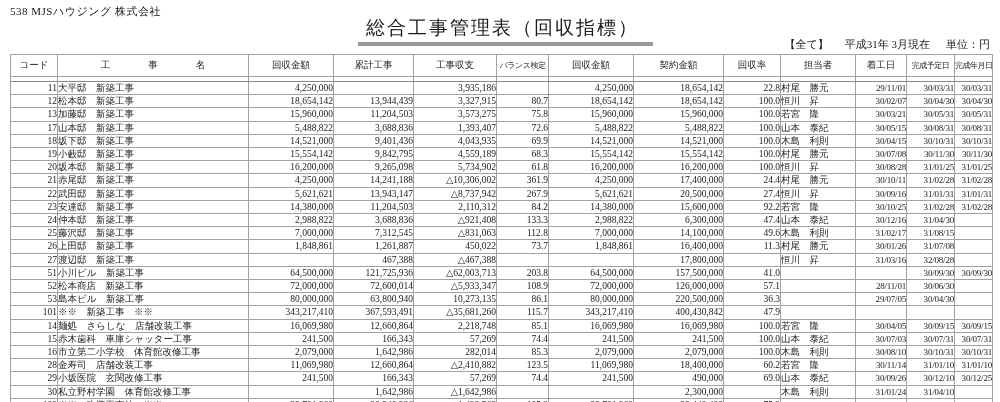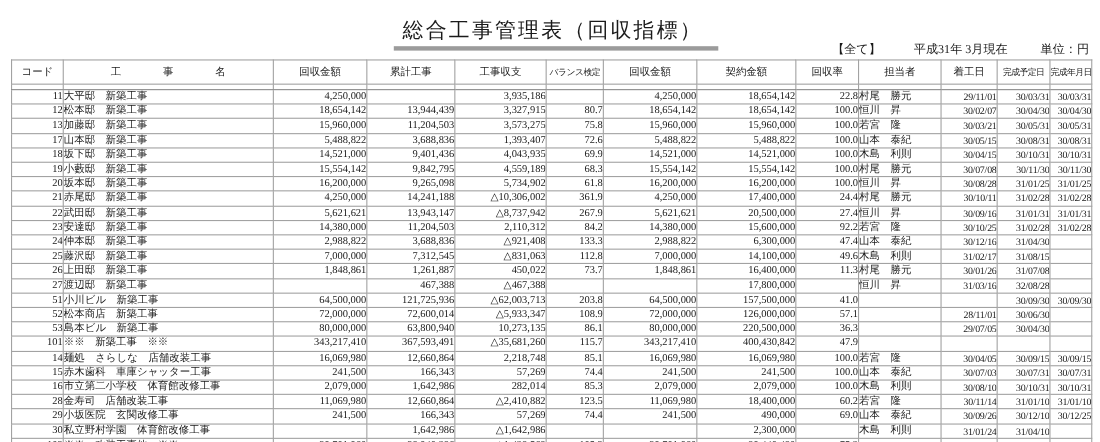--- a/index.html
+++ b/index.html
@@ -19,21 +19,21 @@
   .title{
     display:inline-block;
     font-size:19px;letter-spacing:2px;
     padding:0 14px 1px 8px;
     border-bottom:4px solid #9b9b9b;
     margin-left:11px;
   }
   .meta{
     position:absolute;top:37px;right:10px;
     font-size:11px;
-    display:flex;gap:30px;white-space:pre;
+    display:flex;gap:16px;white-space:pre;
   }
   .report-table{
     position:absolute;top:54px;left:10px;
     width:982px;
     border-collapse:collapse;
     table-layout:fixed;
   }
   .report-table{border:1px solid #4a4a4a;}
   .report-table th,.report-table td{
     border:1px solid #a2a2a2;
@@ -58,20 +58,21 @@
   .c-num{text-align:right;padding-right:3px;}
   .c-rate{text-align:right;padding-right:3px;}
   .c-tanto{text-align:left;padding-left:5px;}
   .c-date{text-align:right;padding-right:3px;font-size:9px;letter-spacing:-0.2px;}
 </style>
 </head>
 <body>
 
 <div class="page">
 
+  <div class="company">538 MJSハウジング 株式会社</div>
 
   <div class="title-wrap">
     <span class="title">総合工事管理表（回収指標）</span>
   </div>
 
   <div class="meta">
     <span>【全て】</span>
     <span>平成31年 3月現在</span>
     <span>単位：円</span>
   </div>

